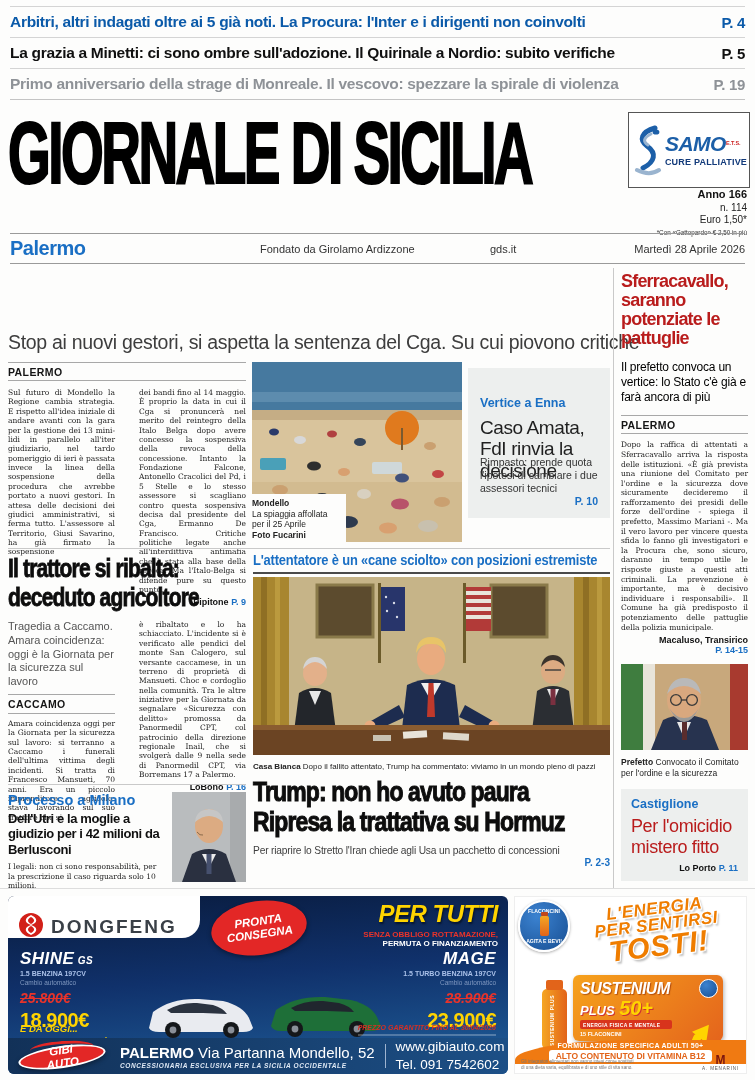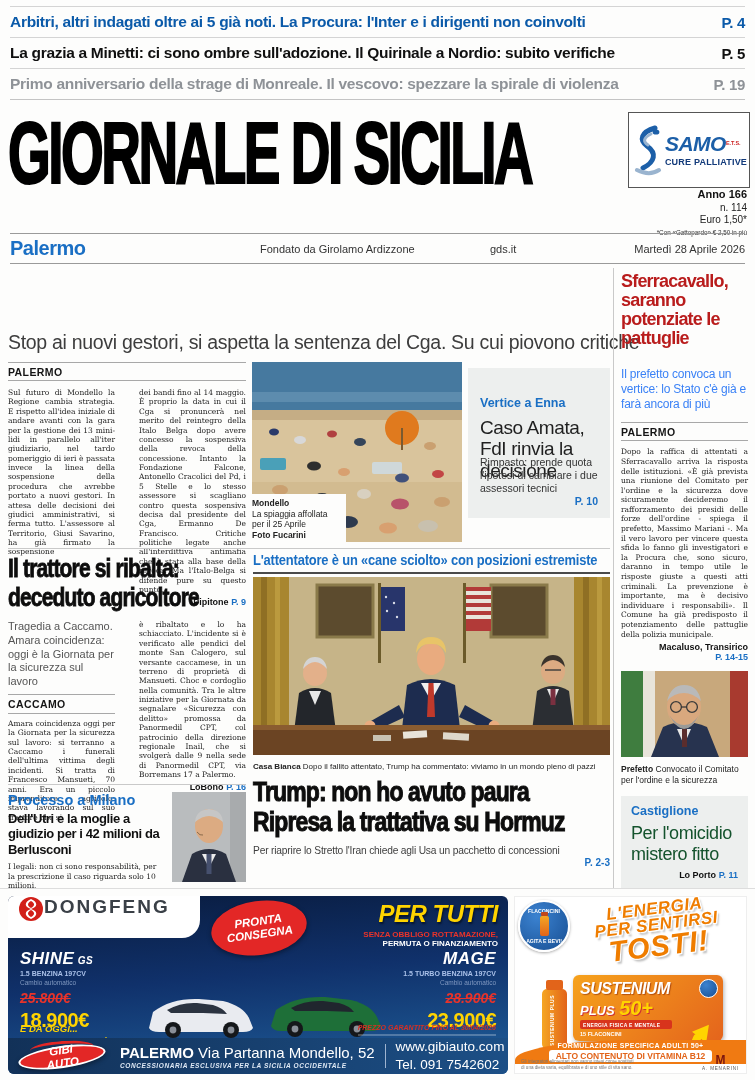--- a/index.html
+++ b/index.html
@@ -64,29 +64,29 @@
   #enna .k{font-size:12.5px;}
   #enna .h{font-size:19px;font-weight:normal;color:#1f1f1f;line-height:1.12;letter-spacing:-0.4px;margin-top:7px;}
   #enna .dek{position:absolute;left:12px;right:12px;bottom:10px;font-size:10.5px;color:#333;line-height:1.25;}
   #enna .dek .pg{display:block;text-align:right;color:#1a6fc4;font-weight:bold;font-size:10.5px;}
   
   #vdiv{left:613px;top:268px;width:1px;height:620px;background:#c9c9c9;}
   .hrule{background:#c9c9c9;height:1px;}
   
   #rcol{left:621px;top:272px;width:127px;}
   #rcol .h{font-size:18px;font-weight:bold;letter-spacing:-0.8px;line-height:1.06;color:#b91c1c;}
-  #rcol .sub{margin-top:19px;font-size:12px;color:#3b82f6;line-height:1.25;letter-spacing:-0.2px;}
+  #rcol .sub{margin-top:12px;font-size:12px;color:#000000;line-height:1.25;letter-spacing:-0.2px;}
   #rcol .kicker{margin-top:10px;}
   #rcol .body{margin-top:6px;font-size:7.5px;line-height:1.28;color:#1c1c1c;}
   #pref-photo{width:127px;height:86px;margin-top:9px;}
   #pref-cap{margin-top:3px;font-size:8.5px;line-height:1.25;color:#222;}
   #pref-cap .t{font-weight:bold;}
   #cast{margin-top:11px;height:92px;padding:8px 10px;box-sizing:border-box;position:relative;}
   #cast .k{font-size:12.5px;}
-  #cast .h{font-size:18px;font-weight:normal;color:#14532d;line-height:1.12;letter-spacing:-0.4px;margin-top:5px;}
+  #cast .h{font-size:18px;font-weight:normal;color:#b91c1c;line-height:1.12;letter-spacing:-0.4px;margin-top:5px;}
   #cast .byline{position:absolute;right:10px;bottom:8px;}
   
   #rule-mid{left:8px;top:548px;width:602px;}
   #tract{left:8px;top:554px;width:238px;}
   #tract .h{font-size:25px;font-weight:bold;letter-spacing:-1px;line-height:1.16;color:#0d0d0d;
             -webkit-text-stroke:0.8px #0d0d0d;}
   #tract .h .cx{transform:scale(0.84,1);}
   #tract .sub{font-size:11px;color:#555;line-height:1.25;margin-bottom:5px;}
   #tract .kicker{margin-bottom:5px;}
   #tract .cols{margin-top:8px;}
@@ -111,21 +111,21 @@
             -webkit-text-stroke:1px #0d0d0d;margin-top:6px;}
   #trump .h .cx{transform:scale(0.85,1);}
   #trump .dek{font-size:11px;color:#3f3f3f;margin-top:7px;letter-spacing:-0.2px;}
   #trump .dek .cx{transform:scale(0.93,1);}
   #trump .pg{text-align:right;color:#1a6fc4;font-weight:bold;font-size:10px;margin-top:1px;}
   
   #rule-ads{left:0;top:888px;width:755px;background:#ddd;}
   #dong{left:8px;top:896px;width:500px;height:178px;border-radius:6px;overflow:hidden;
         background:linear-gradient(175deg,#091b3d 0%,#10316b 45%,#1a4f8a 80%,#225f9e 100%);}
   #dong .white-tab{position:absolute;left:0;top:0;width:192px;height:42px;background:#fff;
-        border-bottom-right-radius:18px;display:flex;align-items:flex-start;padding-left:10px;box-sizing:border-box;}
+        border-bottom-right-radius:18px;display:flex;align-items:flex-end;gap:7px;padding-left:10px;box-sizing:border-box;}
   #dong .brand{font-size:19px;font-weight:bold;color:#3a4047;letter-spacing:2px;}
   #dong .oval{position:absolute;left:203px;top:5px;width:96px;height:54px;background:#e32726;border-radius:50%;
         transform:rotate(-8deg);display:flex;flex-direction:column;align-items:center;justify-content:center;
         color:#fff;font-weight:bold;font-style:italic;font-size:11.5px;line-height:1.15;box-shadow:0 2px 5px rgba(0,0,0,.4);}
   #dong .claim{position:absolute;right:10px;top:4px;text-align:right;}
   #dong .claim .big{font-size:24px;font-weight:bold;font-style:italic;color:#ffd400;letter-spacing:-0.5px;
         text-shadow:1px 2px 2px rgba(0,0,0,.5);}
   #dong .claim .r{font-size:8px;font-weight:bold;color:#e8332a;margin-top:2px;}
   #dong .claim .w{font-size:8px;font-weight:bold;color:#fff;}
   .carblock{position:absolute;top:52px;line-height:1.25;}

